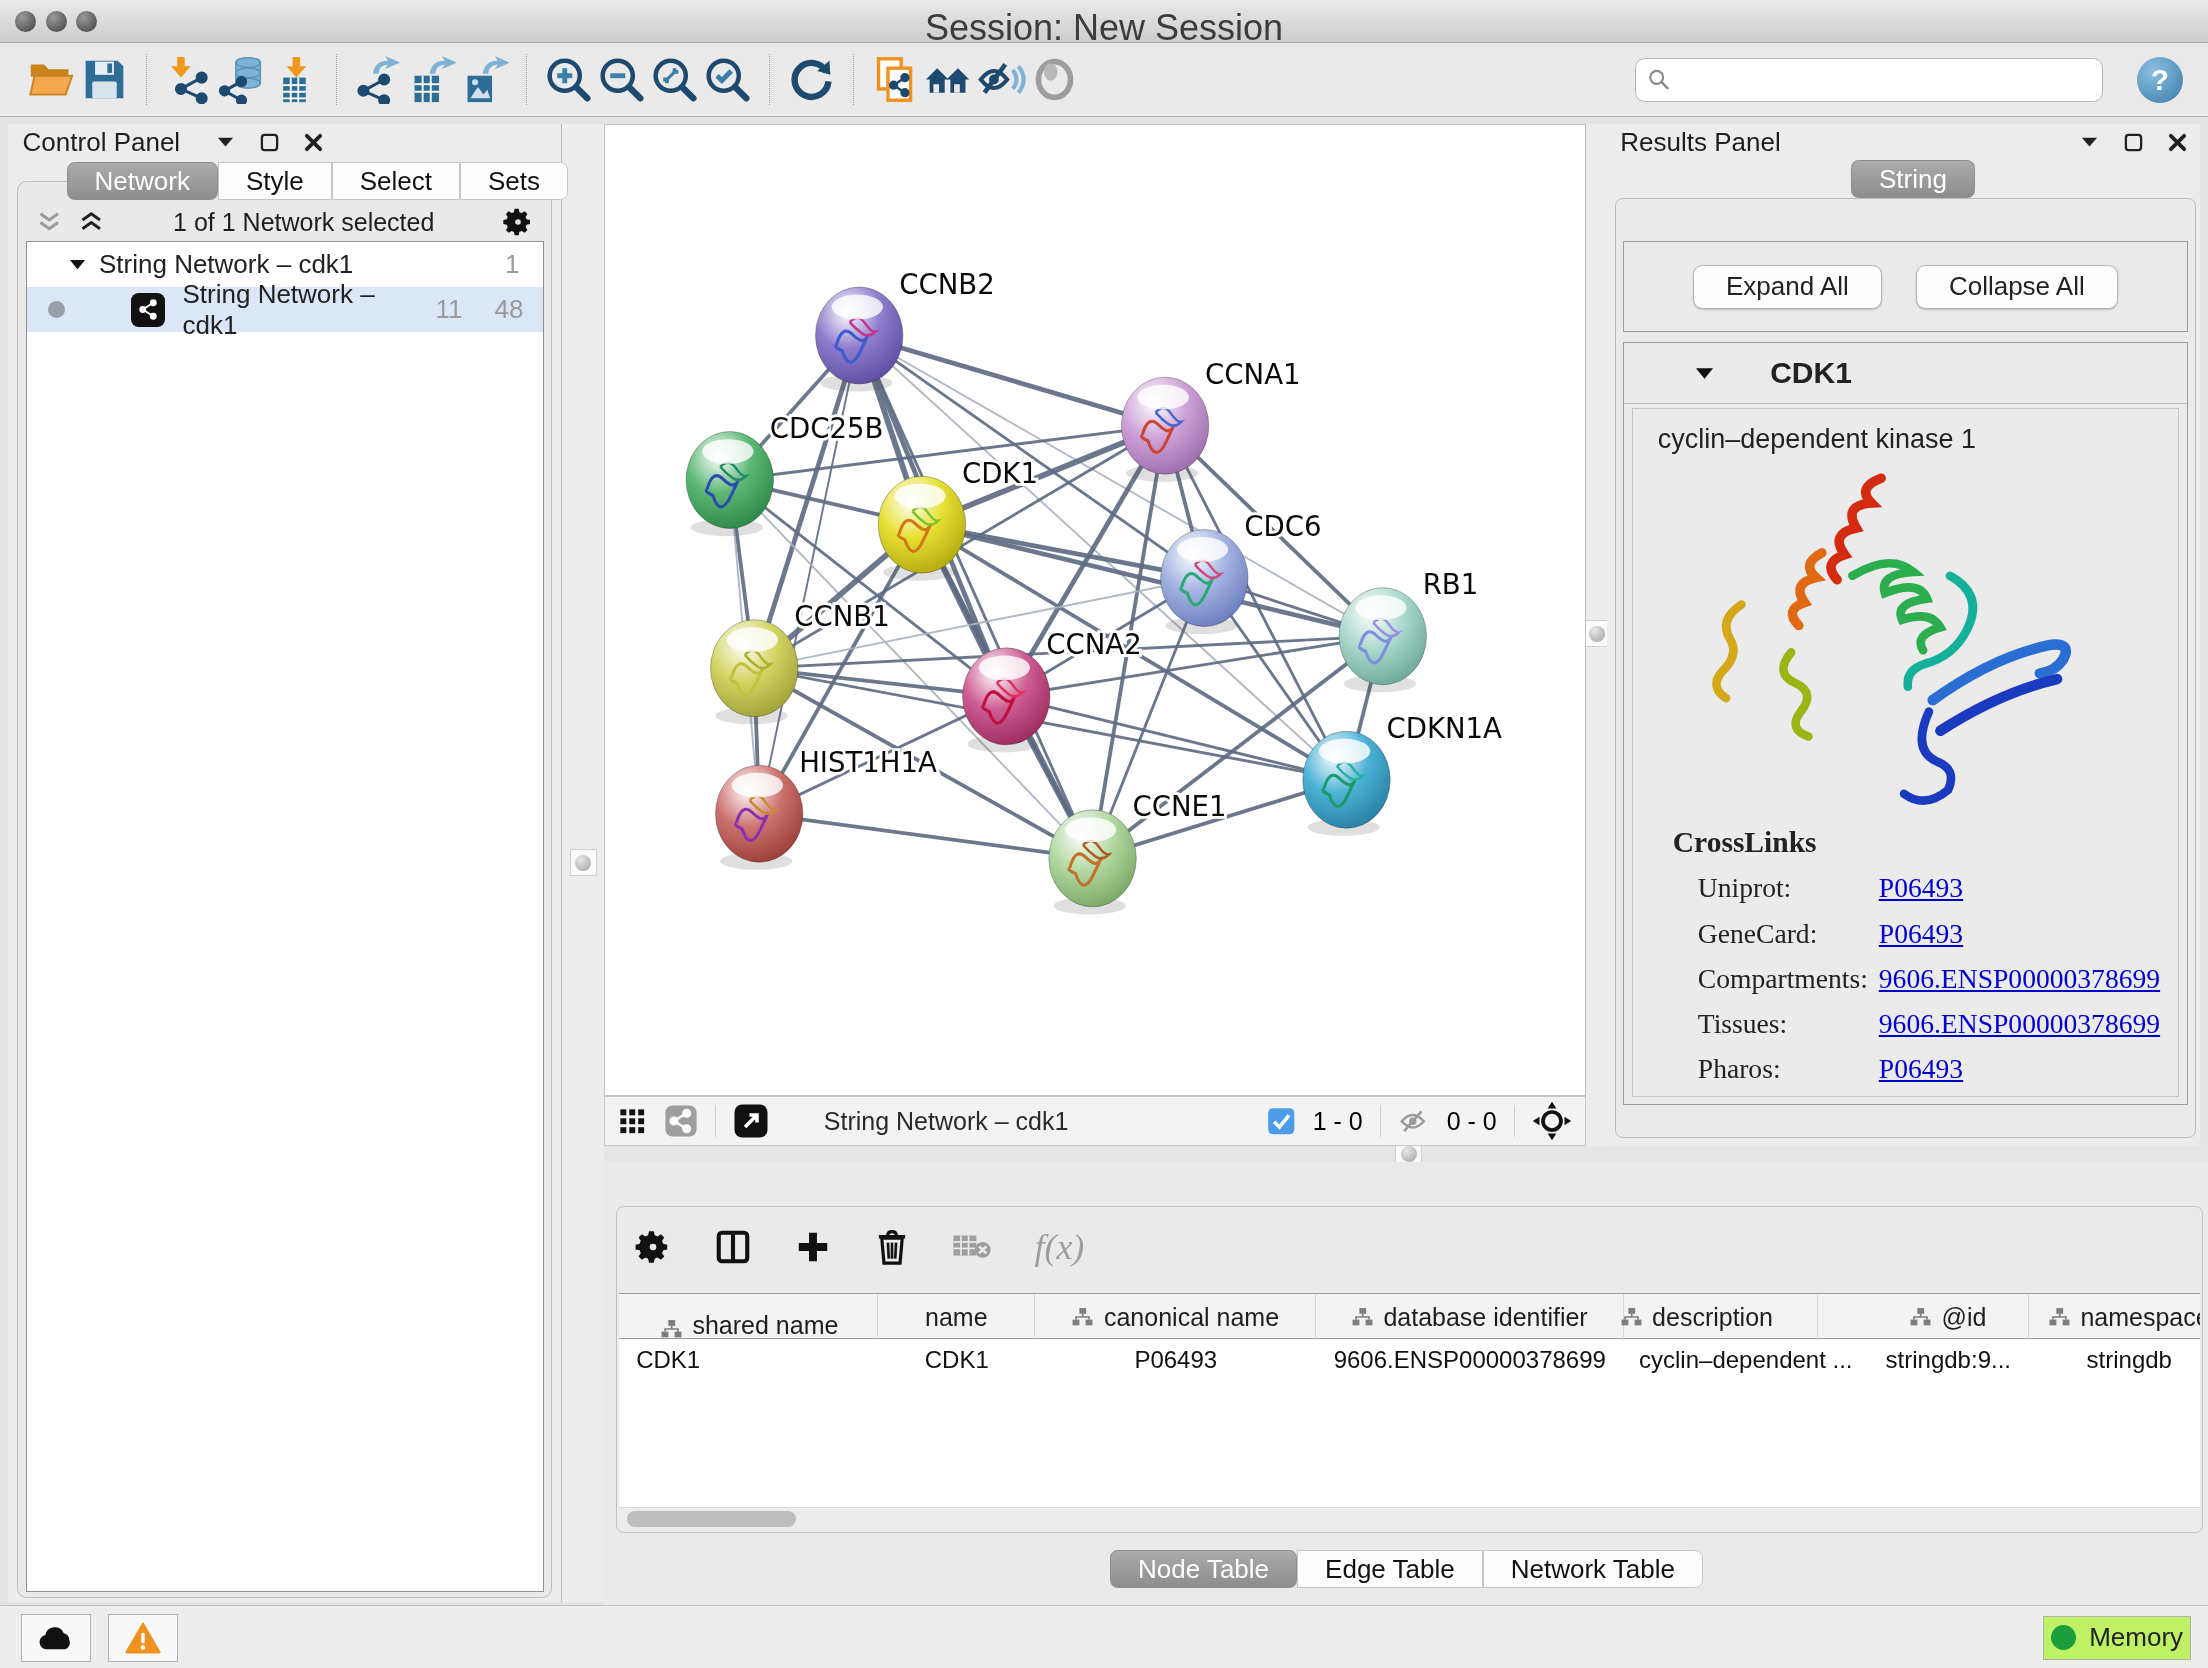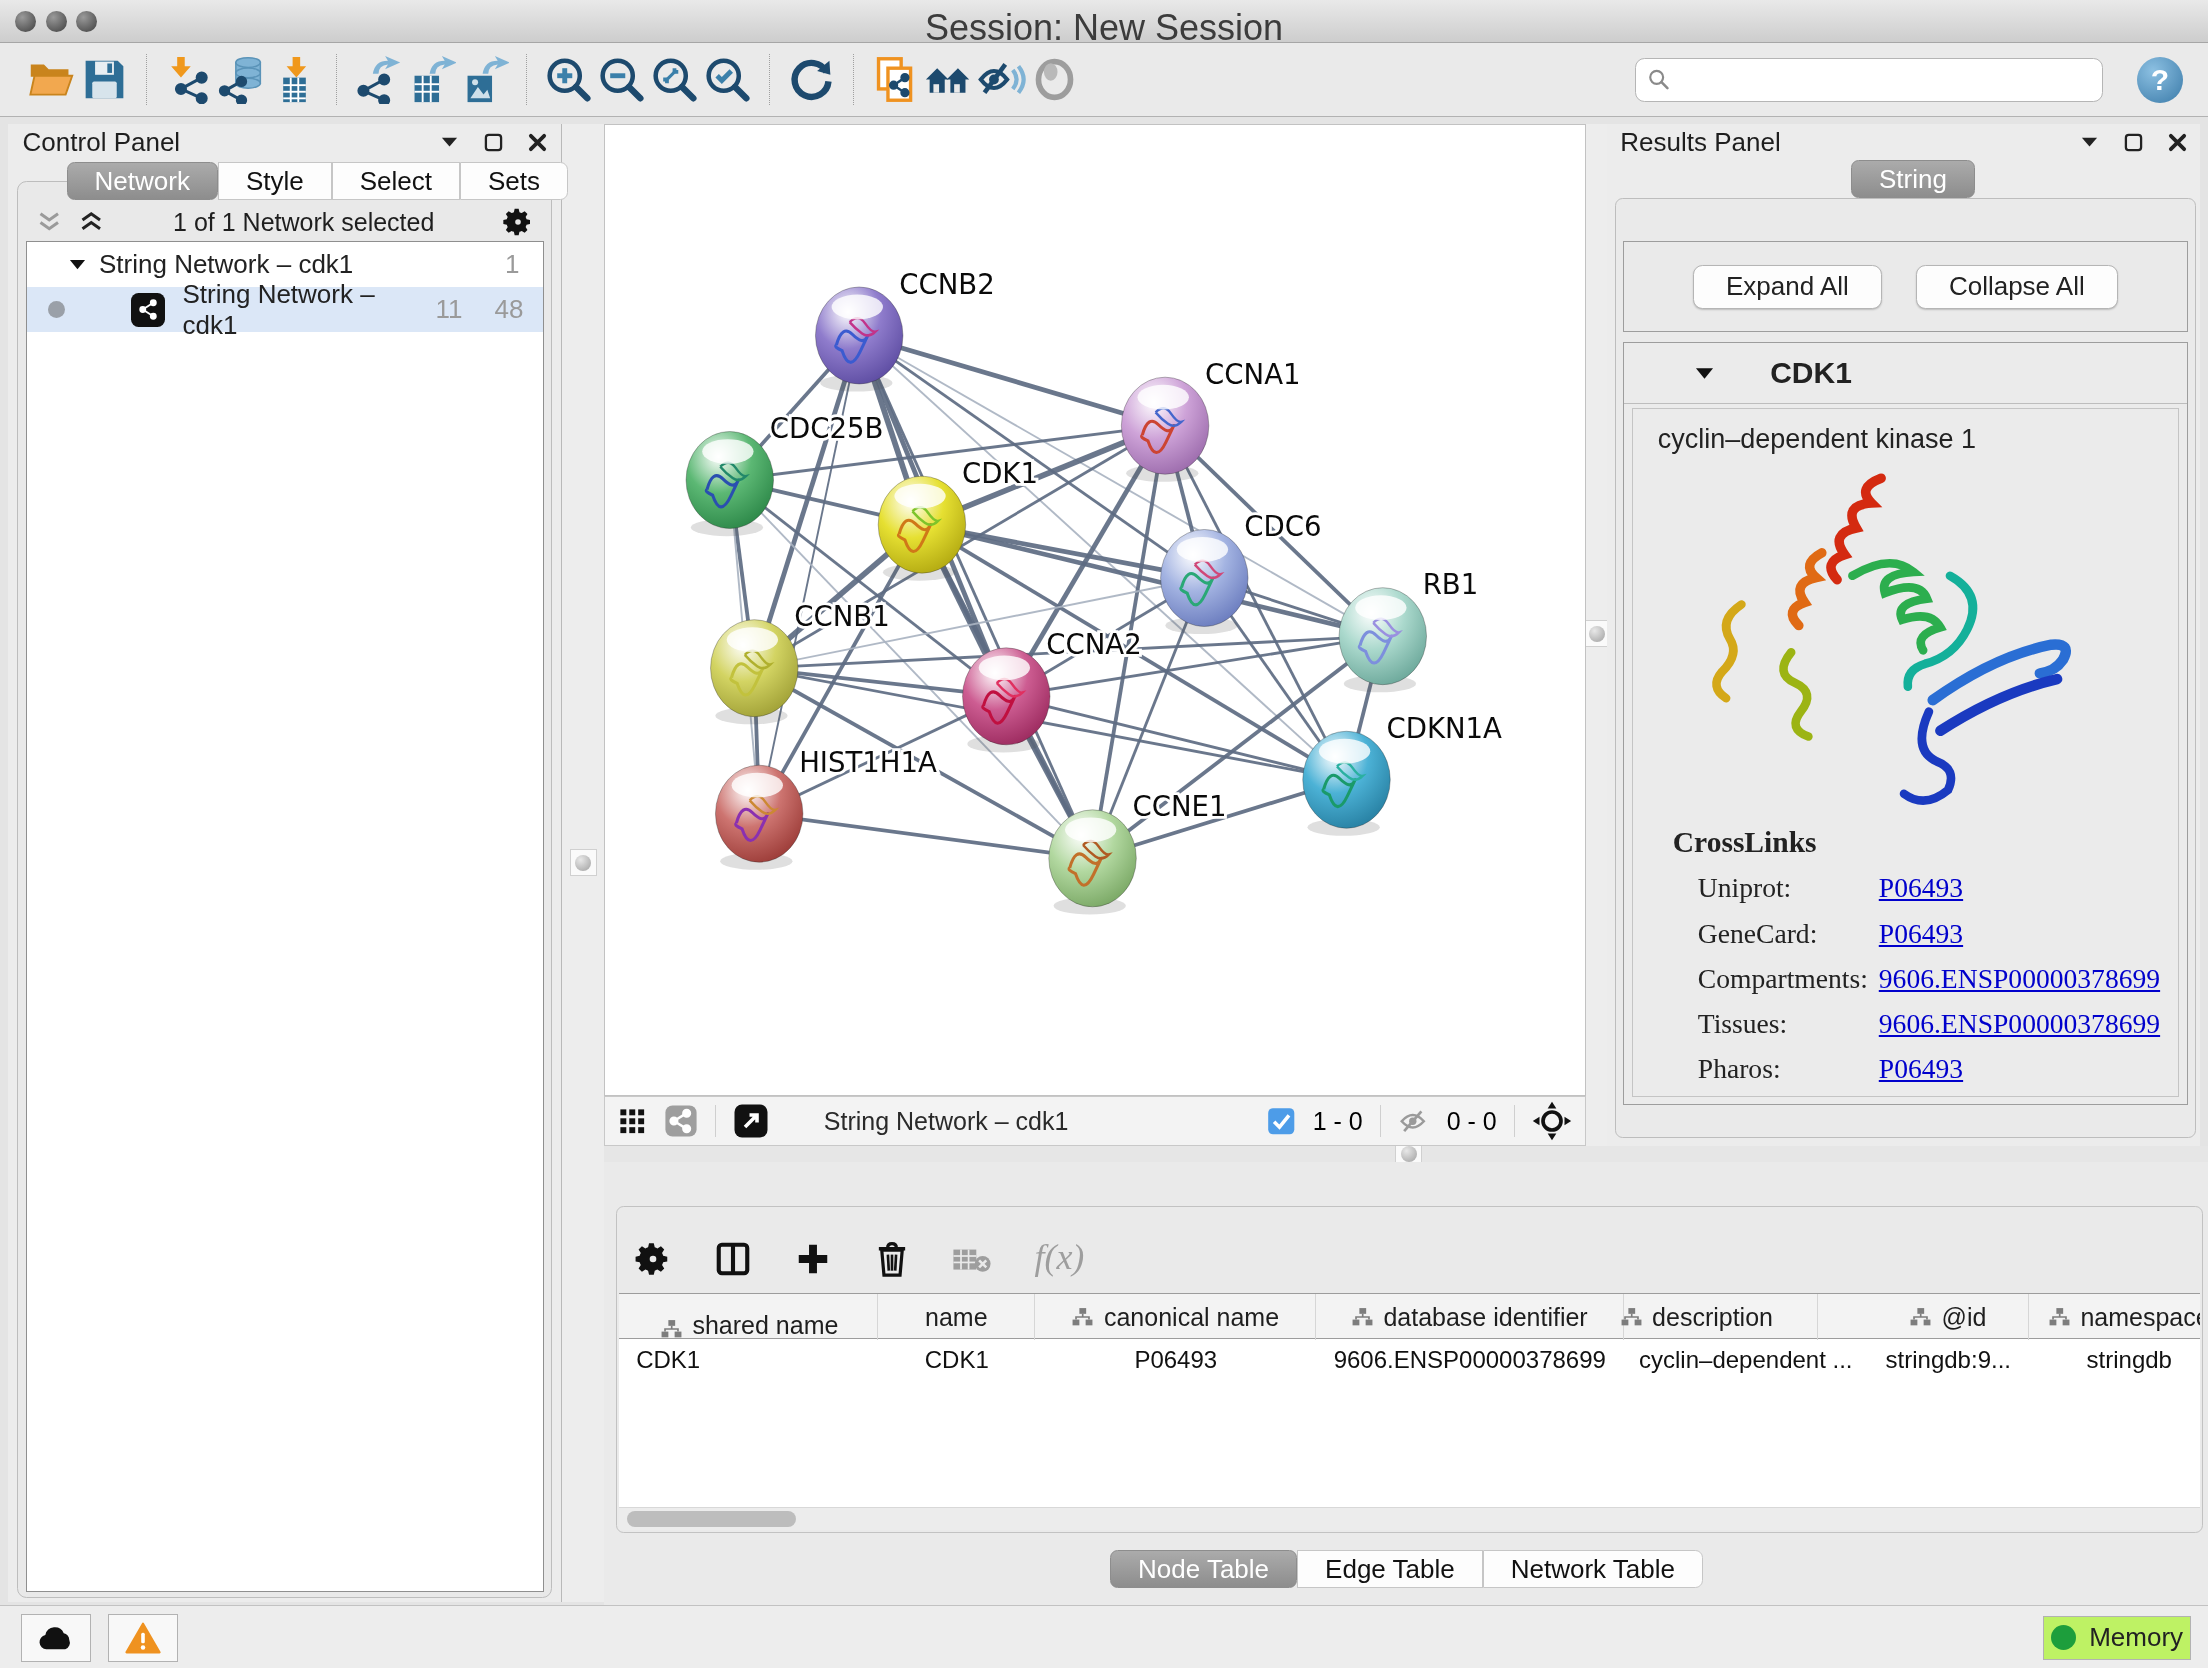--- a/index.html
+++ b/index.html
@@ -31,21 +31,21 @@
     font-size:30px;display:flex;align-items:center;justify-content:center;}
 
   
   .panel-title{font-size:26px;color:#1e1e1e;}
   .phicons{display:flex;align-items:center;gap:25px;}
   .phicons svg{display:block;}
 
   
   #control-panel{left:7.6px;top:124px;width:554px;height:1478px;background:#ececec;}
   #cp-head{position:absolute;left:0;top:0;right:0;height:36px;display:flex;align-items:center;
-    padding:0 15px;justify-content:space-between;gap:36px;}
+    padding:0 15px;justify-content:flex-start;gap:36px;}
   .tabrow{position:absolute;display:flex;z-index:3;}
   .tab{height:38px;display:flex;align-items:center;justify-content:center;padding:0 27px;
     font-size:26px;background:#fdfdfd;border:1px solid #c6c6c6;color:#111;}
   .tab:first-child{border-radius:7.6px 0 0 7.6px;}
   .tab:last-child{border-radius:0 7.6px 7.6px 0;}
   .tab.sel{background:linear-gradient(#ababab,#8d8d8d);color:#fff;border-color:#8d8d8d;
     border-radius:7.6px;}
   #cp-group{position:absolute;left:9.5px;right:9.5px;top:57px;bottom:3.8px;background:#e9e9e9;
     border:1.9px solid #bdbdbd;border-radius:9.5px;}
   #cp-sub{position:absolute;left:7.6px;right:7.6px;top:21px;height:38px;display:flex;
@@ -100,21 +100,21 @@
   .clrow{display:flex;margin:13.3px 0 0 65px;font-size:27.6px;}
   .clrow .cll{width:181px;flex:none;}
   .clrow a{color:#0000cc;text-decoration:underline;}
 
   
   #table-panel{left:604px;top:1162px;width:1605px;height:443px;background:#eaeaea;}
   #tp-head{position:absolute;left:0;top:1.9px;right:7.6px;height:38px;display:flex;
     align-items:center;justify-content:space-between;padding:0 13.3px;}
   #tp-group{position:absolute;left:12.4px;right:5.7px;top:44px;height:327px;border:1.9px solid #c2c2c2;
     border-radius:7.6px;background:#eaeaea;}
-  #tp-toolbar{position:absolute;left:17px;top:9.5px;height:61px;display:flex;align-items:flex-end;gap:42px;}
+  #tp-toolbar{position:absolute;left:17px;top:9.5px;height:61px;display:flex;align-items:center;gap:42px;}
   #tp-toolbar .tpi{display:flex;align-items:center;justify-content:center;}
   #tbl{position:absolute;left:1.9px;right:1.9px;top:86px;bottom:1.9px;background:#fff;overflow:hidden;}
   #tbl-headrow{position:absolute;left:0;right:0;top:0;height:46px;background:#f3f3f3;
     border-top:1px solid #9c9c9c;border-bottom:1px solid #9c9c9c;}
   .thcell{position:absolute;top:0;height:46px;display:flex;align-items:center;justify-content:center;
     gap:9.5px;font-size:25px;color:#1e1e1e;border-right:1px solid #d6d6d6;overflow:hidden;}
   .tdcell{position:absolute;top:46px;height:42px;display:flex;align-items:center;
     justify-content:center;font-size:24px;color:#111;overflow:hidden;white-space:nowrap;}
   #tbl-hscroll{position:absolute;left:0;right:0;bottom:0;height:23px;background:#ececec;
     border-top:1px solid #d8d8d8;}

